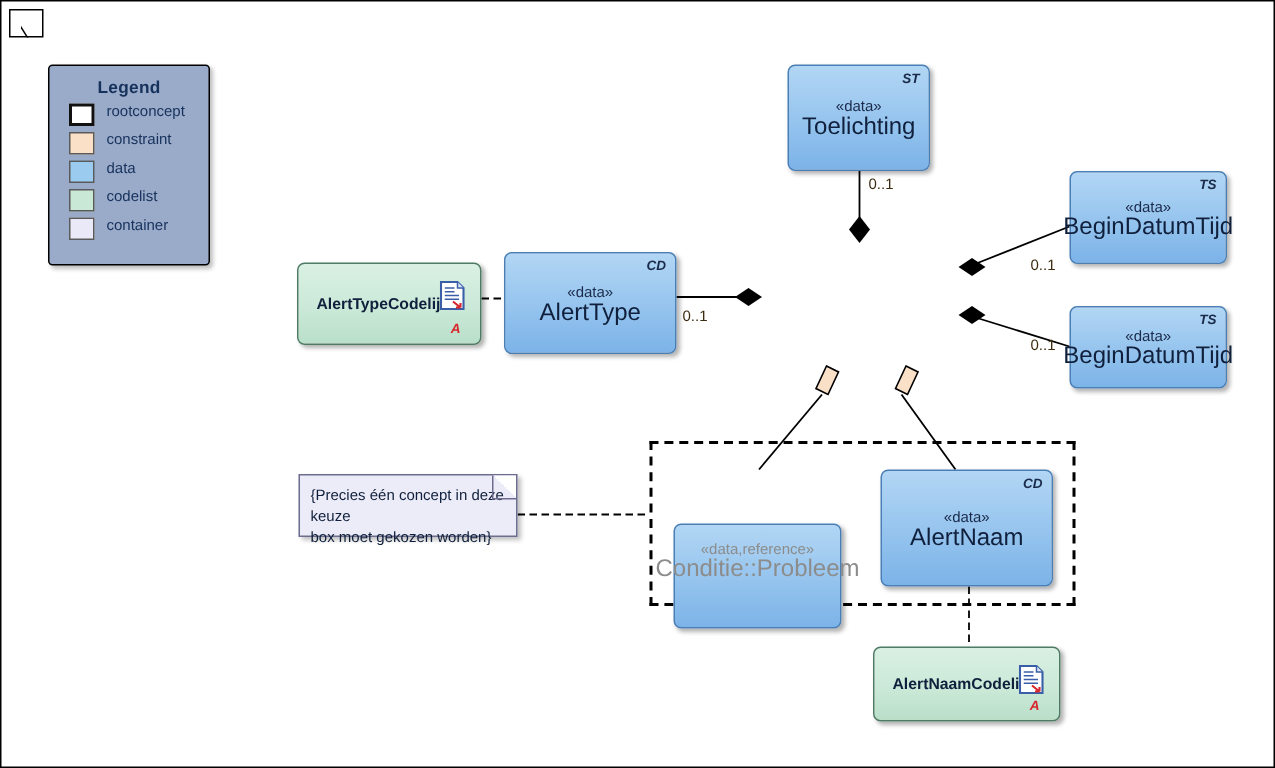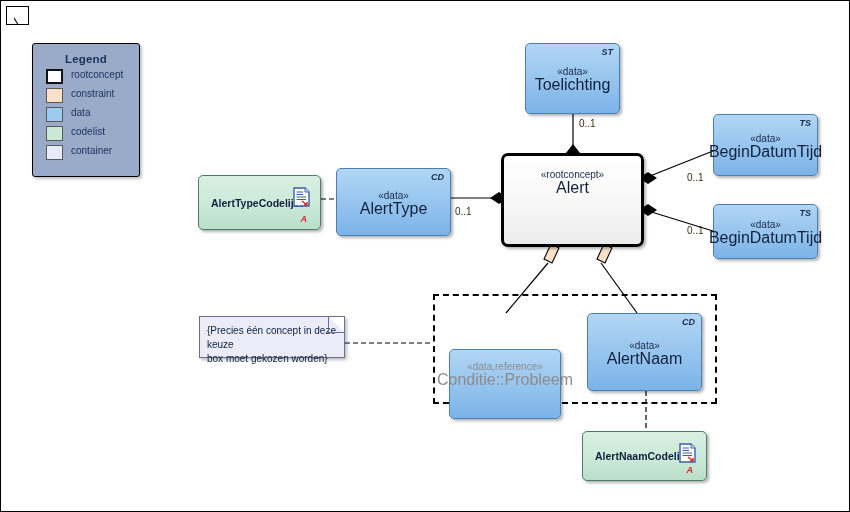--- a/index.html
+++ b/index.html
@@ -286,24 +286,20 @@
 
   <div class="choice-box" style="left:432px; top:293px; width:284px; height:110px;"></div>
 
   <div class="node data" style="left:524px; top:42px; width:95px; height:71px;">
     <span class="corner">ST</span>
     <span class="stereo">«data»</span>
     <span class="nname">Toelichting</span>
   </div>
   <div class="mult" style="left:578px; top:117px;">0..1</div>
 
-  <div class="node rootconcept" style="left:500px; top:152px; width:143px; height:94px; justify-content:flex-start; padding-top:12px;">
-    <span class="stereo">«rootconcept»</span>
-    <span class="nname">Alert</span>
-  </div>
 
   <div class="node data" style="left:712px; top:113px; width:105px; height:62px;">
     <span class="corner">TS</span>
     <span class="stereo">«data»</span>
     <span class="nname">BeginDatumTijd</span>
   </div>
   <div class="mult" style="left:686px; top:171px;">0..1</div>
 
   <div class="node data" style="left:712px; top:203px; width:105px; height:55px;">
     <span class="corner">TS</span>

